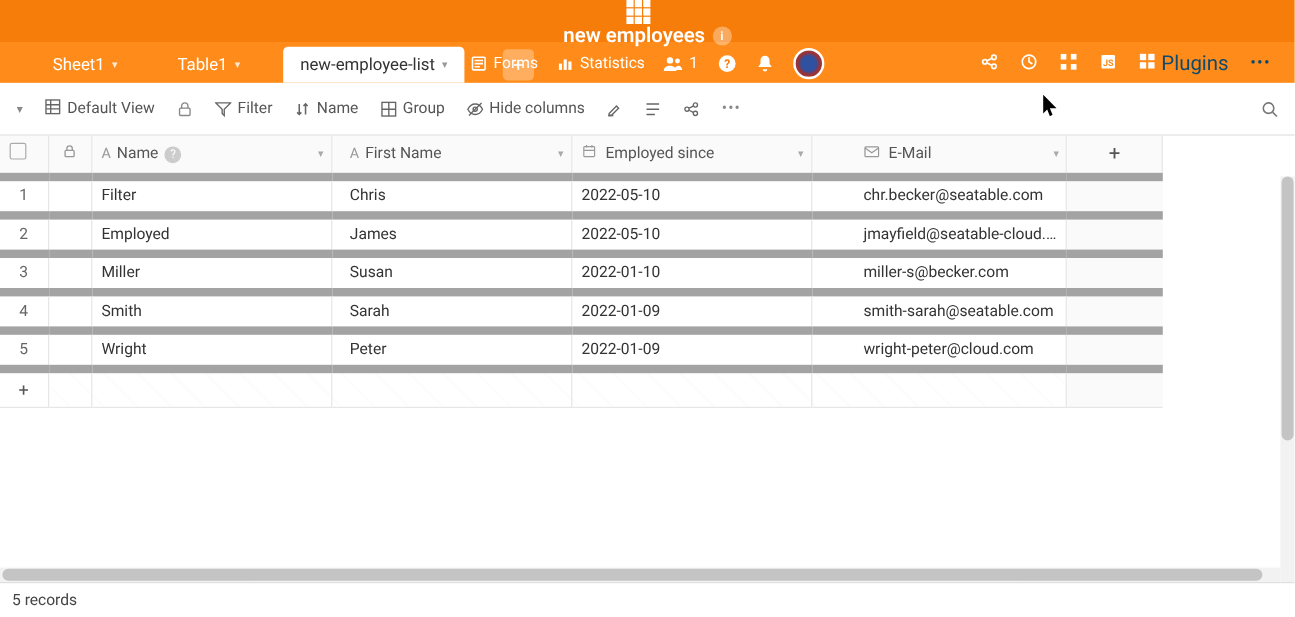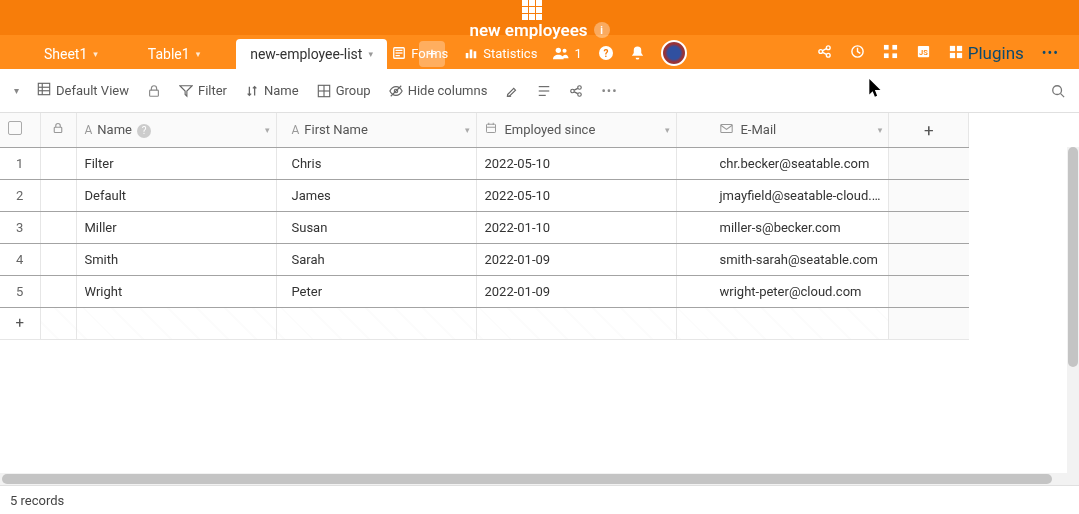--- a/index.html
+++ b/index.html
@@ -31,21 +31,21 @@
   .toolbar { height: 44px; border-bottom: 1px solid #e0e0e0; display: flex; align-items: center; padding: 0 14px; gap: 18px; color: #555; }
   .tool { display: flex; align-items: center; gap: 5px; cursor: pointer; font-size: 13px; }
   .tool svg { width: 14px; height: 14px; }
   .toolbar .spacer { flex: 1; }
   .cursor-img { width: 14px; height: 20px; }
   
   
   .table-wrap { position: relative; height: 372px; overflow: hidden; }
   .grid { border-collapse: collapse; table-layout: fixed; }
   .hdr-row { height: 34px; background: #fafafa; border-bottom: 1px solid #ddd; }
-  .hdr-cell, .cell { border-right: 1px solid #e6e6e6; border-bottom: 1px solid #a3a3a3; padding: 0 8px; font-size: 13px; vertical-align: middle; overflow: hidden; white-space: nowrap; text-overflow: ellipsis; }
+  .hdr-cell, .cell { border-right: 1px solid #e6e6e6; border-bottom: 7px solid #a3a3a3; padding: 0 8px; font-size: 13px; vertical-align: middle; overflow: hidden; white-space: nowrap; text-overflow: ellipsis; }
   .hdr-cell { color: #555; font-weight: 400; text-align: left; position: relative; }
   .hdr-cell .drop { position: absolute; right: 6px; top: 50%; transform: translateY(-50%); font-size: 9px; color: #aaa; cursor: pointer; }
   .hdr-cell .colicon { margin-right: 5px; color: #999; font-size: 12px; }
   .rownum { text-align: center; color: #666; background: #fff; }
   .row { height: 32px; }
   .col-idx  { width: 40px; }
   .col-lock { width: 36px; text-align:center; }
   .col-name { width: 200px; }
   .col-first{ width: 200px; padding-left: 15px; }
   .col-emp  { width: 200px; }
@@ -328,21 +328,21 @@
           <td class="cell col-lock"></td>
           <td class="cell col-name">Filter</td>
           <td class="cell col-first">Chris</td>
           <td class="cell col-emp right-aln">2022-05-10</td>
           <td class="cell col-email">chr.becker@seatable.com</td>
           <td class="cell col-add" style="border-right:none;background:#fafafa;"></td>
         </tr>
         <tr class="row">
           <td class="cell col-idx rownum">2</td>
           <td class="cell col-lock"></td>
-          <td class="cell col-name">Default</td>
+          <td class="cell col-name">Employed</td>
           <td class="cell col-first">James</td>
           <td class="cell col-emp right-aln">2022-05-10</td>
           <td class="cell col-email">jmayfield@seatable-cloud.…</td>
           <td class="cell col-add" style="border-right:none;background:#fafafa;"></td>
         </tr>
         <tr class="row">
           <td class="cell col-idx rownum">3</td>
           <td class="cell col-lock"></td>
           <td class="cell col-name">Miller</td>
           <td class="cell col-first">Susan</td>

